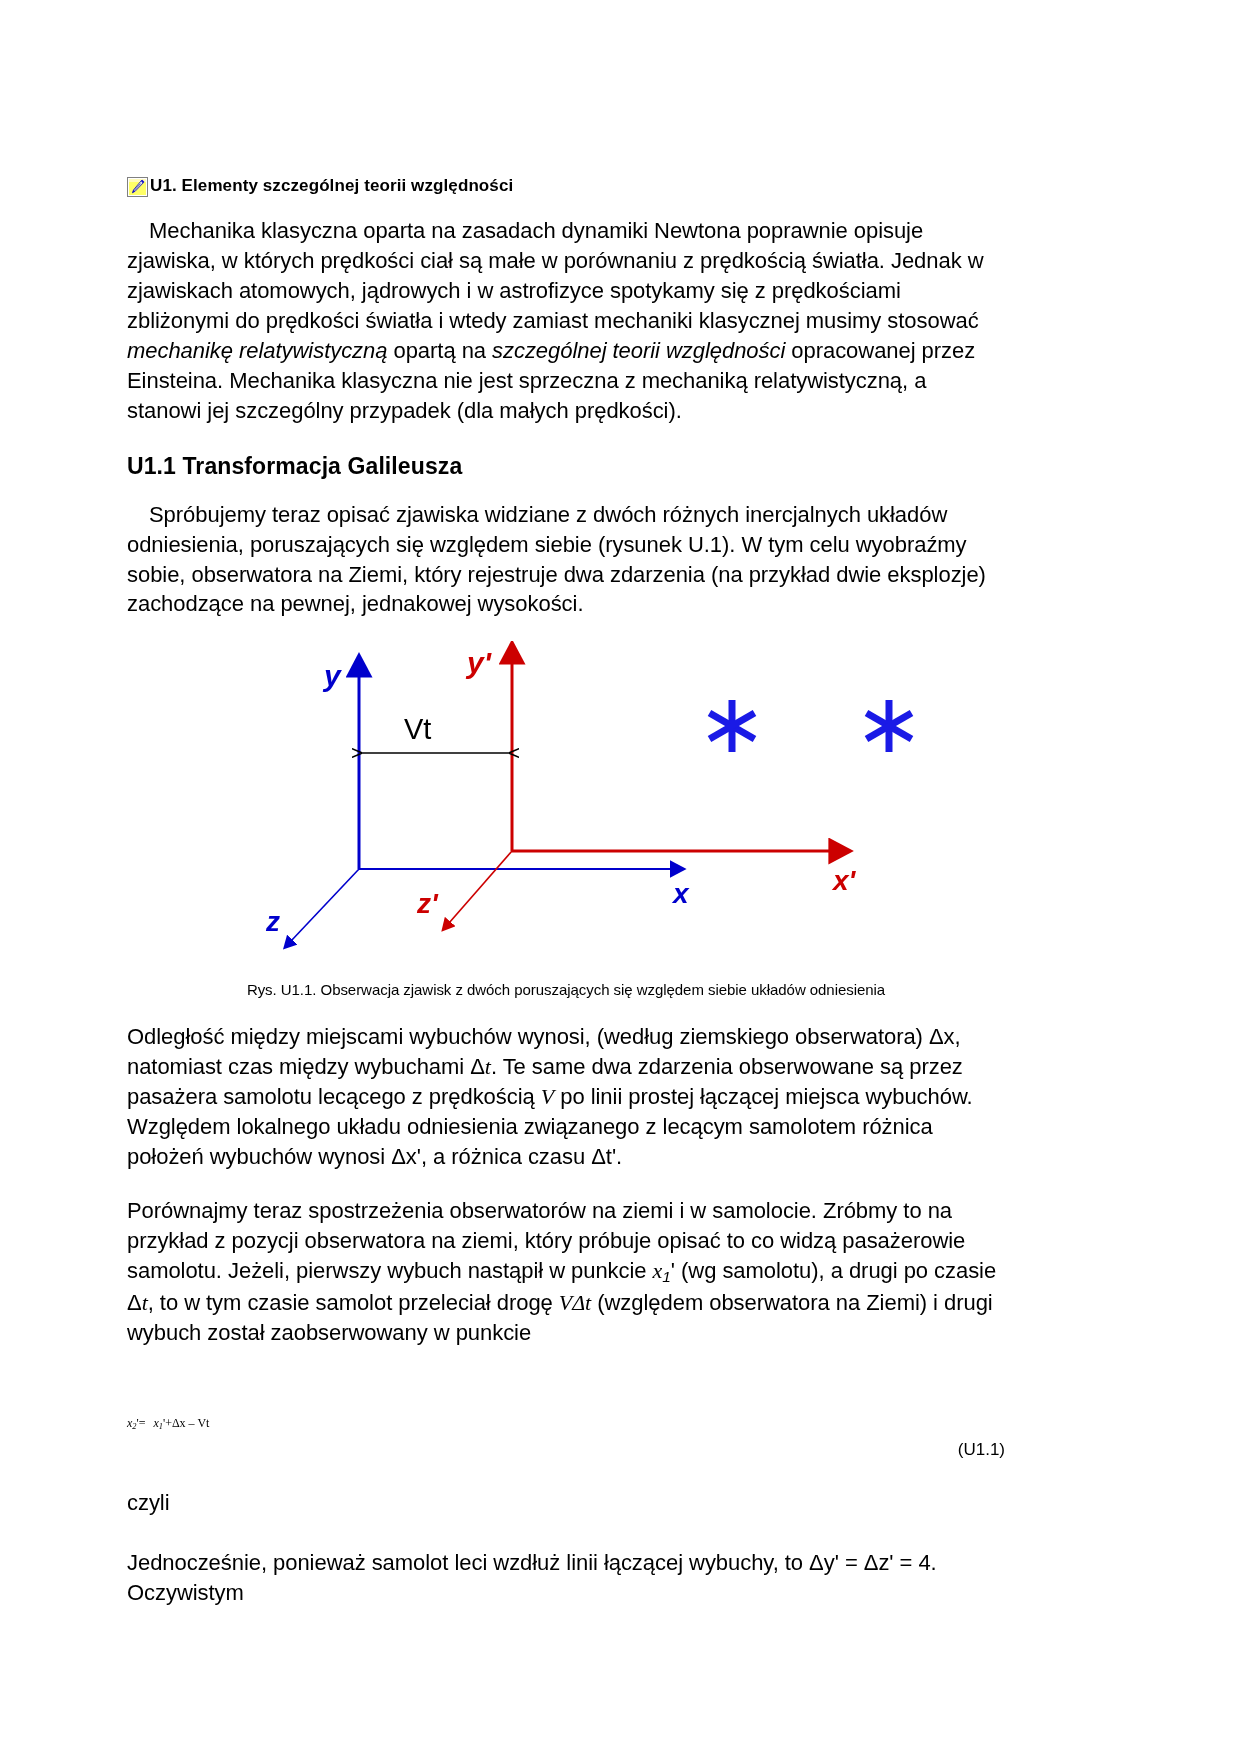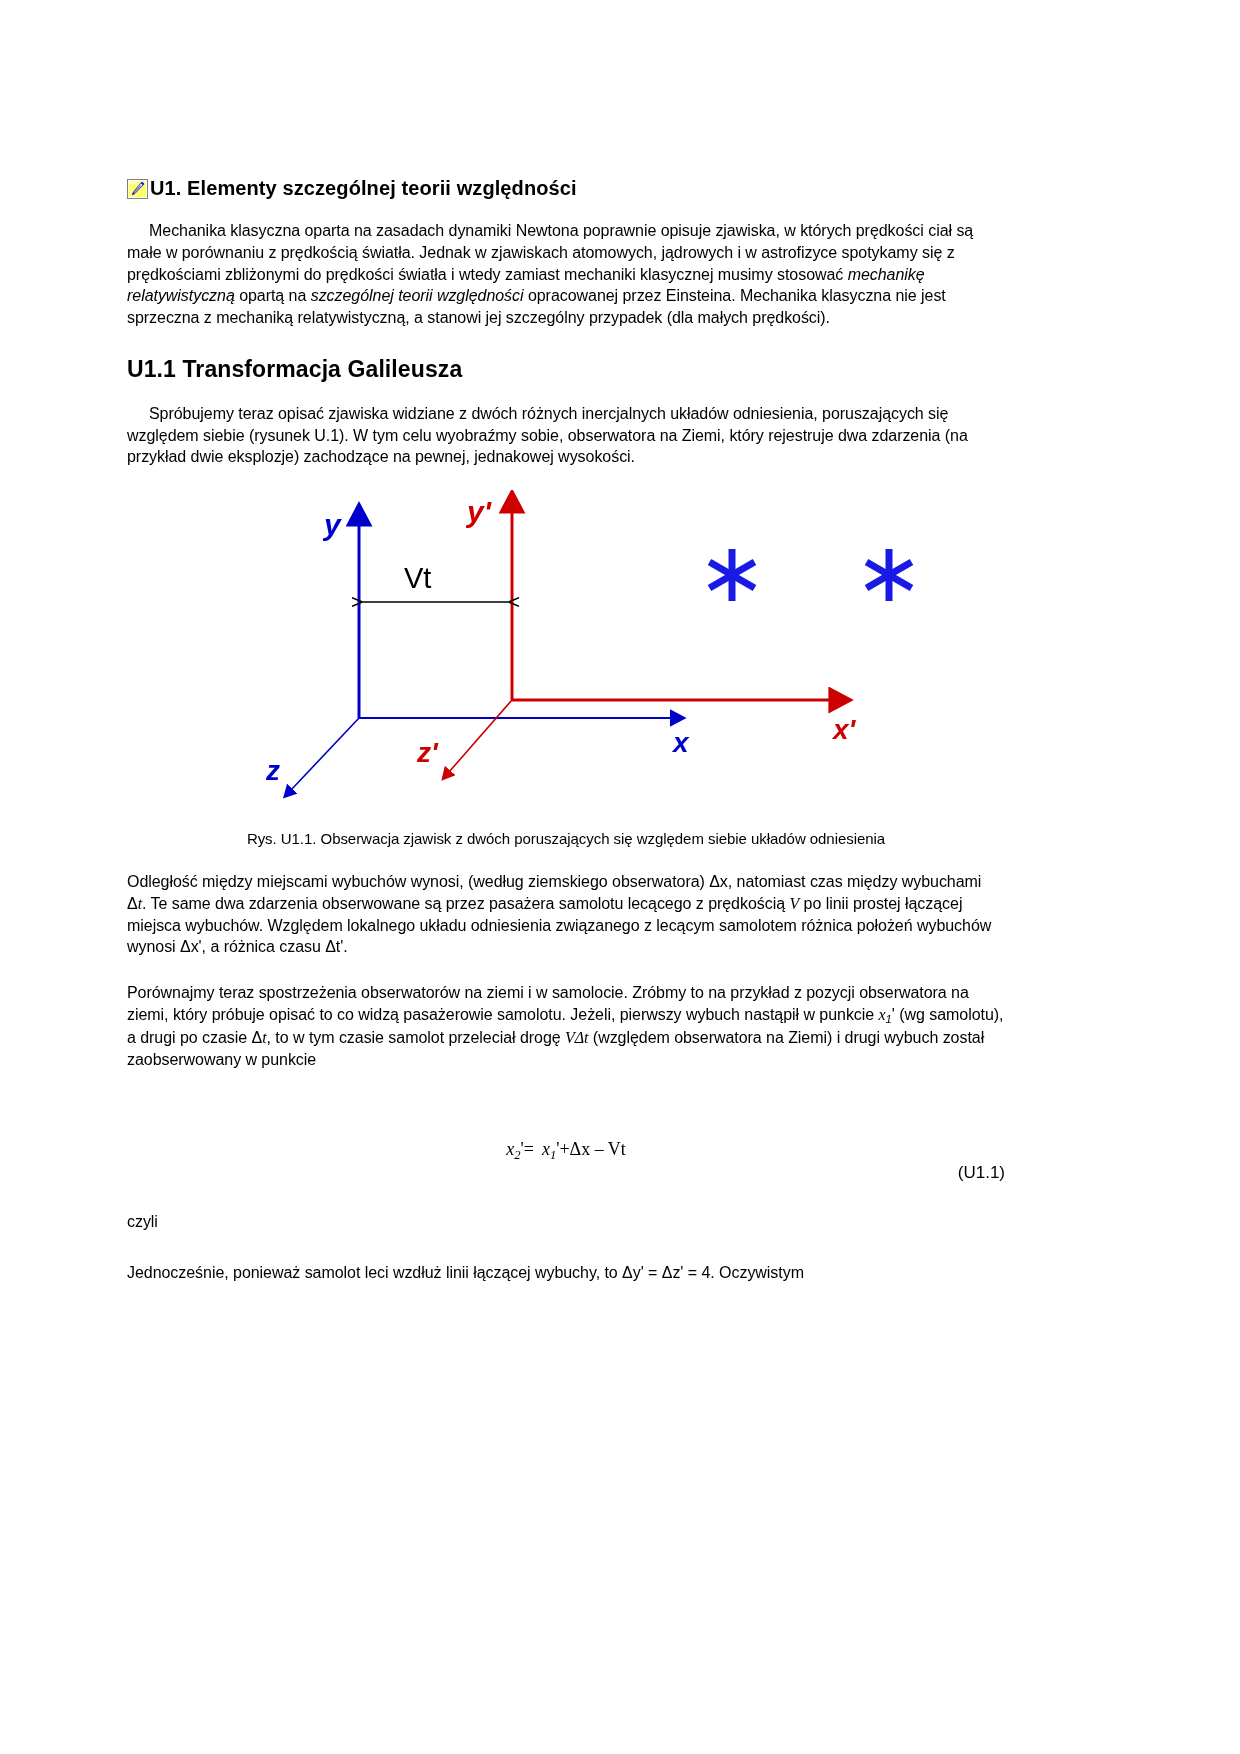--- a/index.html
+++ b/index.html
@@ -22,21 +22,21 @@
   }
   .content {
     position: absolute;
     left: 127px;
     top: 176px;
     width: 878px;
   }
 
   
   .doc-title {
-    font-size: 20px;
+    font-size: 17px;
     font-weight: bold;
     letter-spacing: 0.1px;
     line-height: 1.2;
     margin: 0 0 0 0;
     display: flex;
     align-items: center;
     white-space: nowrap;
   }
   .title-icon {
     display: inline-block;
@@ -44,21 +44,21 @@
     height: 20px;
     margin-right: 2px;
     vertical-align: middle;
     flex: 0 0 auto;
     position: relative;
     top: 1px;
   }
 
   
   p.body {
-    font-size: 16px;
+    font-size: 22px;
     line-height: 1.36;
     margin: 20px 0 0 0;
     text-align: left;
     letter-spacing: -0.05px;
   }
   p.body.indent { text-indent: 22px; }
   .it { font-style: italic; }
 
   h2.section {
     font-size: 23px;
@@ -85,22 +85,22 @@
 
   
   .eqrow {
     position: relative;
     margin: 0;
     height: 42px;
   }
   .eq {
     position: absolute;
     left: 0; right: 0;
-    text-align: center;
-    font-size: 18px;
+    text-align: left;
+    font-size: 12px;
     font-style: italic;
     font-family: "Liberation Serif", serif;
     white-space: nowrap;
   }
   .eqnum {
     position: absolute;
     right: 0;
     top: 4px;
     font-size: 17px;
     font-style: normal;

